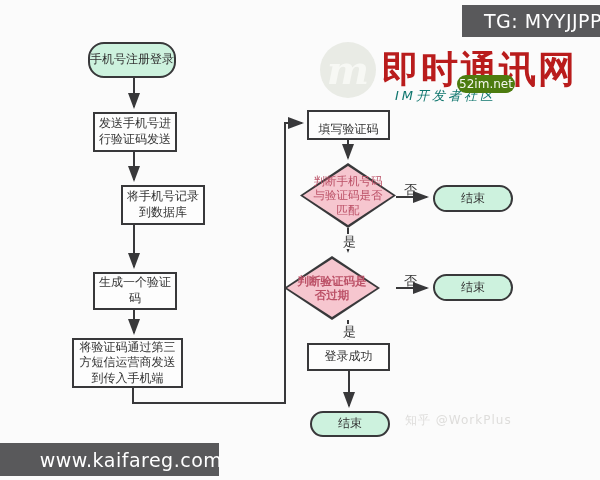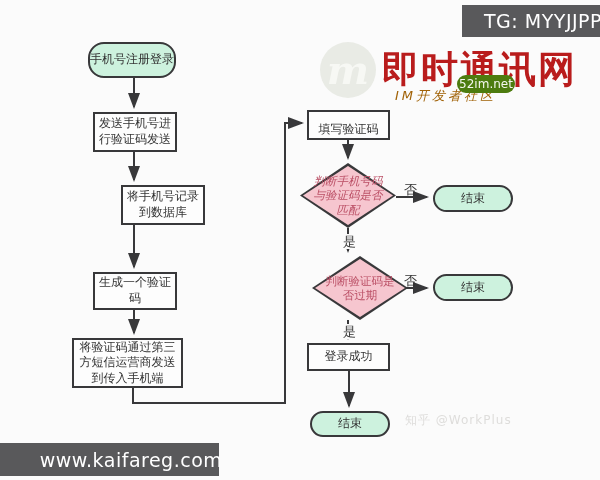--- a/index.html
+++ b/index.html
@@ -38,21 +38,21 @@
 
   .watermark{position:absolute;left:315px;top:40px;width:280px;height:70px;z-index:1;
              color:#e9eae5;pointer-events:none;}
   .wm-circle{position:absolute;left:5px;top:2px;width:56px;height:56px;border-radius:50%;
              background:#e9ebe5;display:flex;align-items:center;justify-content:center;}
   .wm-letter{font-family:"DejaVu Serif","Liberation Serif",serif;font-style:italic;
              font-size:40px;font-weight:bold;color:#f7f8f4;line-height:1;}
   .wm-title{position:absolute;left:67px;top:5px;font-size:37px;font-weight:bold;
             letter-spacing:2px;color:#b91c1c;white-space:nowrap;}
   .wm-sub{position:absolute;left:80px;top:47px;font-size:13px;font-style:italic;
-          letter-spacing:3px;color:#a16207;white-space:nowrap;}
+          letter-spacing:3px;color:#0f766e;white-space:nowrap;}
   .wm-domain{position:absolute;left:142px;top:35px;width:58px;height:18px;border-radius:10px;
              background:#4d7c0f;color:#f5f7ef;font-size:12px;display:flex;align-items:center;
              justify-content:center;}
   .zhihu-mark{position:absolute;left:405px;top:412px;z-index:1;font-size:12px;
               color:#dedddb;letter-spacing:1px;white-space:nowrap;}
 </style>
 </head>
 <body>
 
 <div class="stage">
@@ -103,31 +103,31 @@
   </div>
 
   <div class="node process" style="left:93px;top:272px;width:84px;height:38px;">
     <span>生成一个验证码</span>
   </div>
 
   <div class="node process" style="left:307px;top:110px;width:83px;height:30px;align-items:flex-end;">
     <span>填写验证码</span>
   </div>
 
-  <div class="decision" style="left:300px;top:163px;width:96px;height:65px;font-style:italic;">
+  <div class="decision" style="left:300px;top:163px;width:96px;height:65px;">
     <div class="d-border"></div>
     <div class="d-fill"></div>
     <div class="d-label">判断手机号码与验证码是否匹配</div>
   </div>
 
   <div class="node terminal" style="left:433px;top:185px;width:80px;height:27px;">
     <span>结束</span>
   </div>
 
-  <div class="decision" style="left:312px;top:256px;width:96px;height:64px;">
+  <div class="decision" style="left:284px;top:256px;width:96px;height:64px;font-weight:bold;">
     <div class="d-border"></div>
     <div class="d-fill"></div>
     <div class="d-label">判断验证码是否过期</div>
   </div>
 
   <div class="node terminal" style="left:433px;top:274px;width:80px;height:27px;">
     <span>结束</span>
   </div>
 
   <div class="node process" style="left:307px;top:343px;width:83px;height:28px;">

